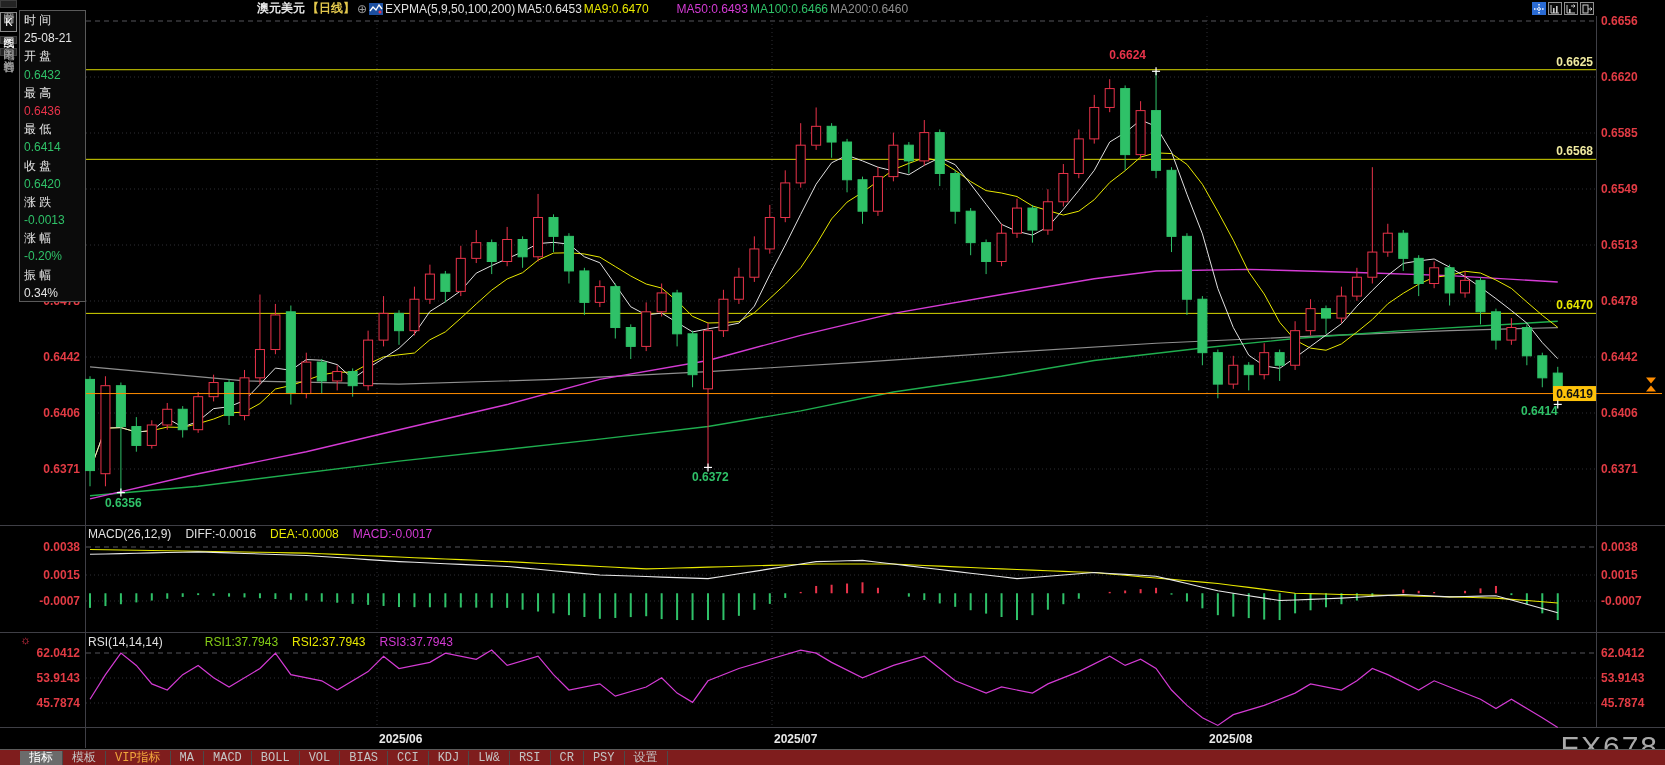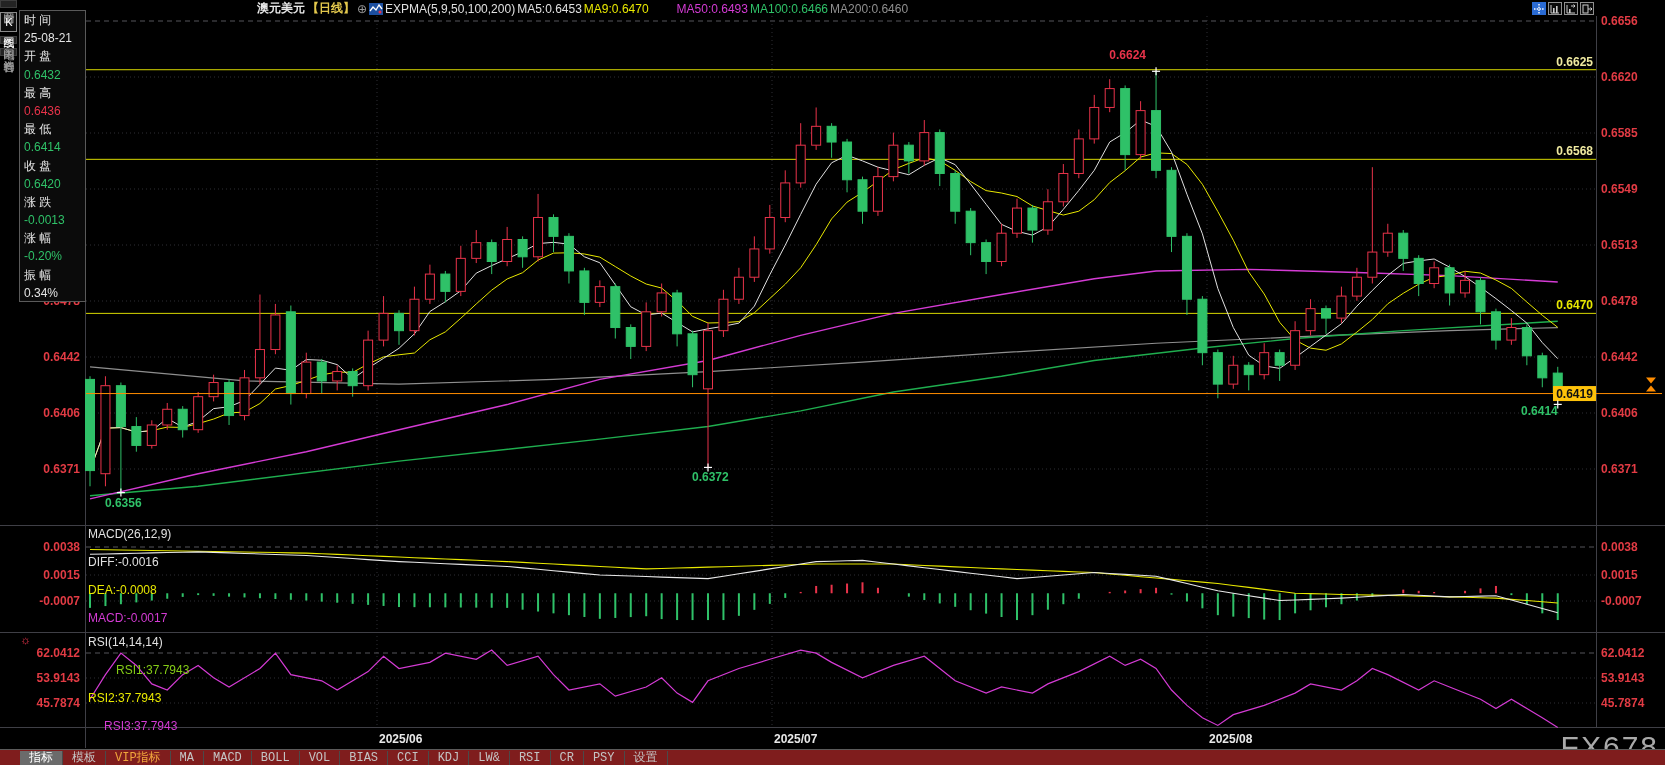--- a/index.html
+++ b/index.html
@@ -20,21 +20,21 @@
   .hdr .logo{display:inline-block;width:14px;height:12px;}
   .topicons{position:absolute;left:1532px;top:2px;display:flex;gap:2px;z-index:4;}
   .ticon{width:14px;height:13px;display:inline-flex;align-items:center;justify-content:center;
          border:1px solid #8f8f8f;background:#0a0a0a;box-sizing:border-box;cursor:pointer;}
   .ticon.blue{background:#2a6bd4;border-color:#2a6bd4;}
   
   .info{position:absolute;left:19px;top:10px;width:67px;height:292px;background:#0b0b0b;
         border:1px solid #5a5a5a;z-index:3;padding-left:4px;box-sizing:border-box;overflow:hidden;}
   .info div{height:18.2px;line-height:18.2px;font-size:12px;color:#e4e4e4;white-space:nowrap;}
   
-  .indhdr{position:absolute;left:88px;display:flex;gap:14px;z-index:2;white-space:nowrap;font-size:12px;flex-direction:column;}
+  .indhdr{position:absolute;left:88px;display:flex;gap:14px;z-index:2;white-space:nowrap;font-size:12px;}
   .rsi-gear{position:absolute;left:20px;top:633px;color:#e8334a;font-size:12px;z-index:2;cursor:pointer;}
   
   .period-box{position:absolute;left:57px;top:749px;width:192px;height:18px;border:1px solid #7e7e7e;
               box-sizing:border-box;z-index:3;color:#e3c84d;font-weight:bold;line-height:16px;padding-left:36px;cursor:pointer;}
   .tabbar{position:absolute;left:0px;top:749px;width:100%;height:16px;border-top:1px solid #5a5a5a;
           background:#7f1d1d;display:flex;align-items:center;z-index:3;padding-left:20px;box-sizing:border-box;}
   .btab{padding:0 9px;color:#c4c4c4;border-right:1px solid #4a4a4a;line-height:14px;font-size:12px;
         font-family:"Liberation Mono","DejaVu Sans Mono",monospace;cursor:pointer;white-space:nowrap;}
   .btab.active{background:#6b6b6b;color:#fff;}
   .btab.vip{color:#f0a63c;}
@@ -523,21 +523,21 @@
     <span style="color: rgb(224, 224, 224);">DIFF:-0.0016</span>
     <span style="color: rgb(232, 232, 0);">DEA:-0.0008</span>
     <span style="color: rgb(212, 59, 212);">MACD:-0.0017</span>
   </div>
 
   <span class="rsi-gear">☼</span>
   <div class="indhdr" style="top:635px;">
     <span style="color:#e0e0e0;">RSI(14,14,14)</span>
     <span style="color: #84cc16; padding-left: 28px;">RSI1:37.7943</span>
     <span style="color: rgb(232, 232, 0);">RSI2:37.7943</span>
-    <span style="color: rgb(212, 59, 212); margin-left: 16px;">RSI3:37.7943</span>
+    <span style="color: rgb(212, 59, 212);">RSI3:37.7943</span>
   </div>
 
   <div class="period-box">日线 ▲</div>
   <div class="watermark">FX678</div>
 
   <div class="tabbar">
     <span class="btab active">指标</span>
     <span class="btab">模板</span>
     <span class="btab vip">VIP指标</span>
     <span class="btab">MA</span>

